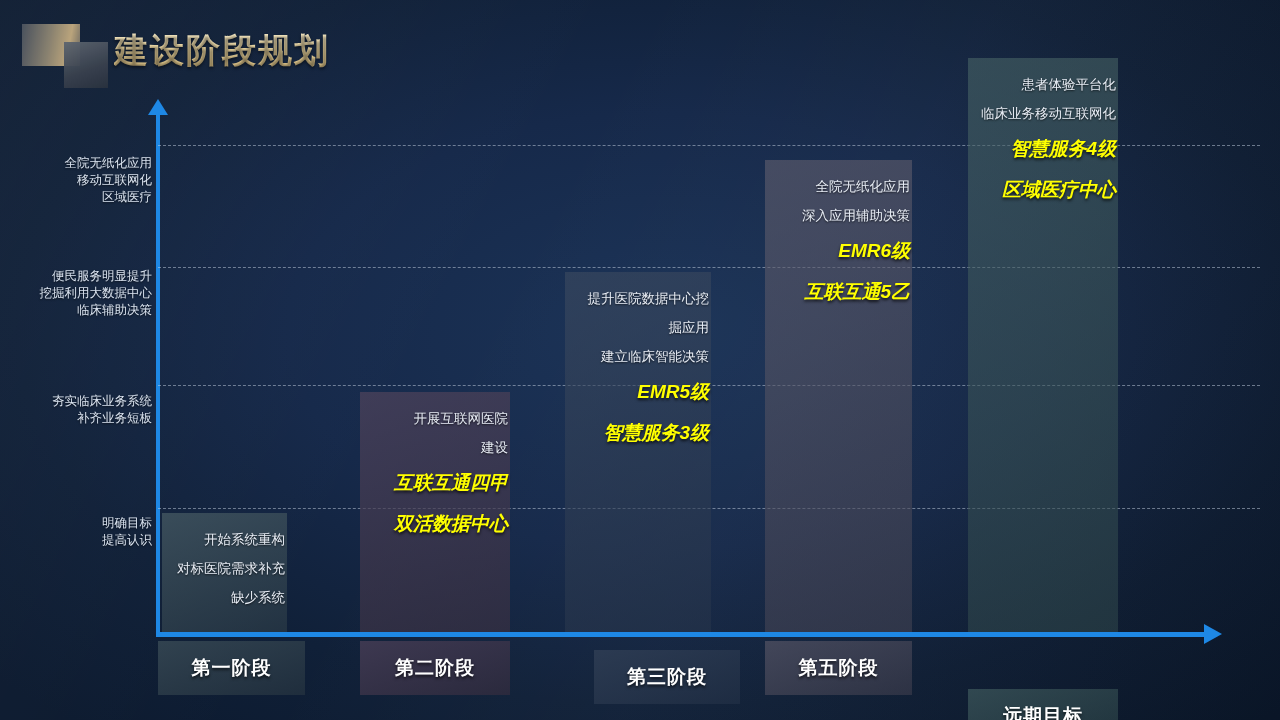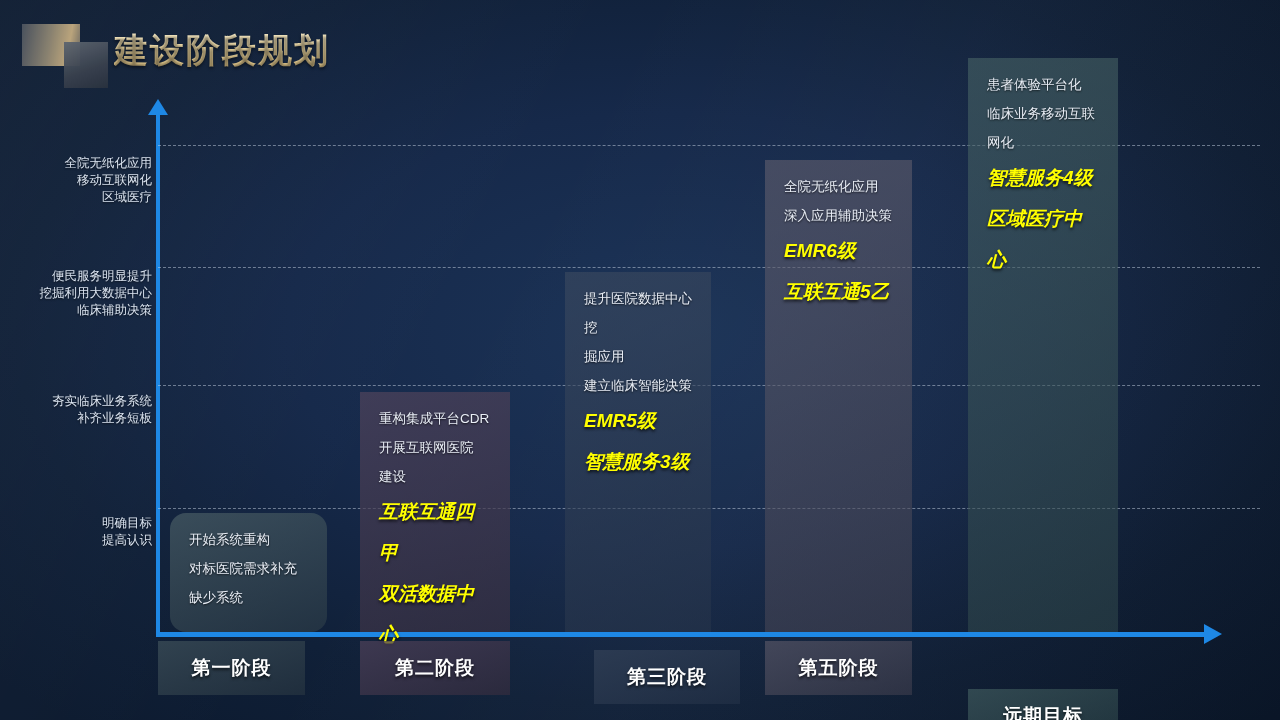--- a/index.html
+++ b/index.html
@@ -54,22 +54,22 @@
     border-top:1.5px dashed rgba(200,212,228,.5);}
 
   
   .ylab{position:absolute;right:1128px;text-align:right;width:200px;
     color:#dbe4f0;font-size:12.5px;line-height:17px;
     text-shadow:0 1px 2px rgba(0,0,0,.6);}
   .ylab div{white-space:nowrap;}
 
   
   .bar{position:absolute;box-sizing:border-box;}
-  .bar .txt{position:absolute;left:0;right:0;top:0;padding:12px 19px 0;
-    text-align:left;}
+  .bar .txt{position:absolute;left:0;right:0;top:0;padding:12px 2px 0;
+    text-align:right;}
   .bar .desc{color:#e9eef6;font-size:13.5px;line-height:29px;
     text-shadow:0 1px 2px rgba(0,0,0,.7);}
   .bar .hl{color:#ffff00;font-size:19px;font-weight:bold;line-height:41px;
     text-shadow:0 2px 3px rgba(0,0,0,.75);font-style:italic;}
 
   .footer-label{position:absolute;top:641px;height:54px;
     display:flex;align-items:center;justify-content:center;
     color:#ffffff;font-size:19px;font-weight:bold;letter-spacing:1px;
     text-shadow:0 2px 3px rgba(0,0,0,.7);}
 </style>
@@ -106,34 +106,33 @@
   </div>
   <div class="ylab" style="top:393px">
     <div>夯实临床业务系统</div>
     <div>补齐业务短板</div>
   </div>
   <div class="ylab" style="top:515px">
     <div>明确目标</div>
     <div>提高认识</div>
   </div>
 
-  <div class="bar" style="left:170px;top:513px;width:157px;height:119px;background:linear-gradient(160deg,rgba(70,90,99,.75),rgba(42,58,70,.7));border-radius:16px;">
+  <div class="bar" style="left:162px;top:513px;width:125px;height:119px;background:linear-gradient(160deg,rgba(70,90,99,.75),rgba(42,58,70,.7));">
     <div class="txt">
       <div class="desc">开始系统重构</div>
       <div class="desc">对标医院需求补充</div>
       <div class="desc">缺少系统</div>
     </div>
   </div>
   <div class="footer-label" style="left:158px;width:147px;background:linear-gradient(160deg,rgba(60,78,88,.75),rgba(38,52,64,.7));">
     <span>第一阶段</span>
   </div>
 
   <div class="bar" style="left:360px;top:392px;width:150px;height:240px;background:linear-gradient(160deg,rgba(80,68,92,.7),rgba(56,48,66,.7));">
     <div class="txt">
-      <div class="desc">重构集成平台CDR</div>
       <div class="desc">开展互联网医院</div>
       <div class="desc">建设</div>
       <div class="hl">互联互通四甲</div>
       <div class="hl">双活数据中心</div>
     </div>
   </div>
   <div class="footer-label" style="left:360px;width:150px;background:linear-gradient(160deg,rgba(76,64,88,.75),rgba(52,44,62,.7));font-family:Liberation Mono, monospace;">
     <span>第二阶段</span>
   </div>
 

